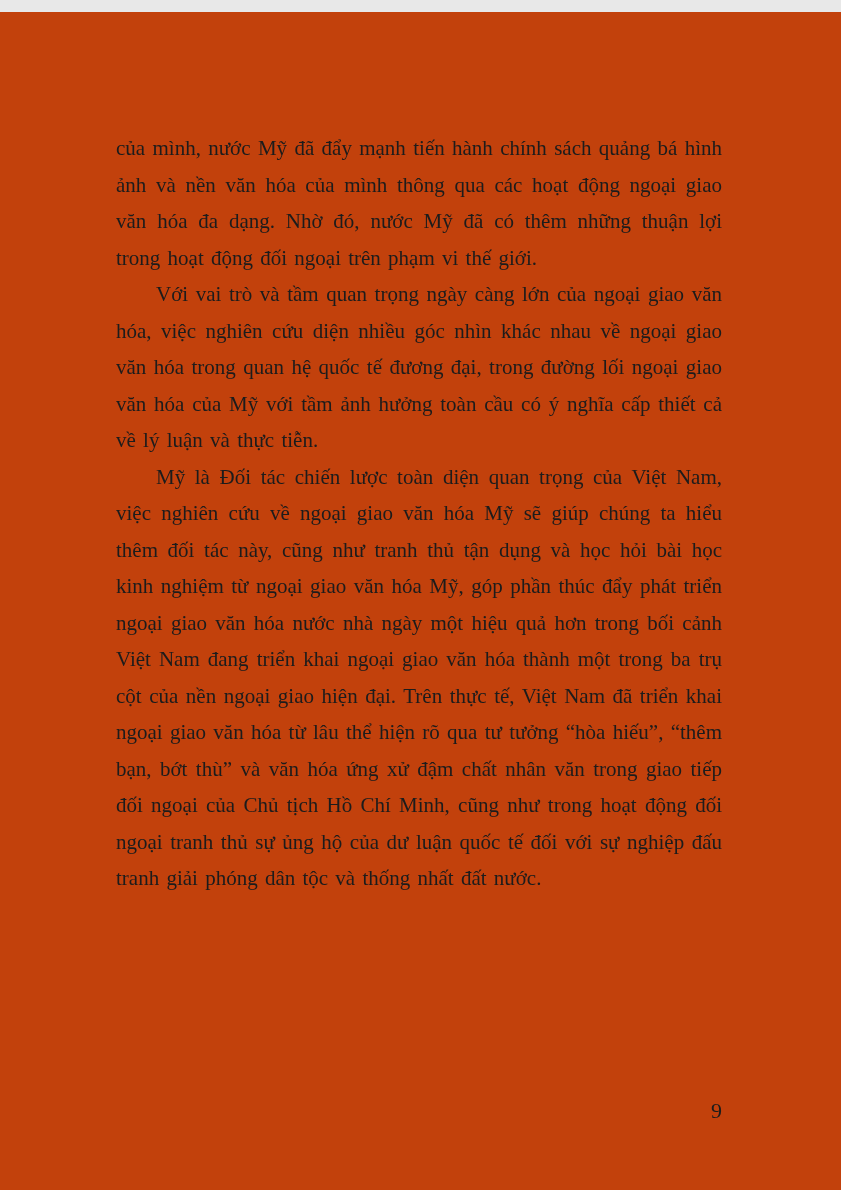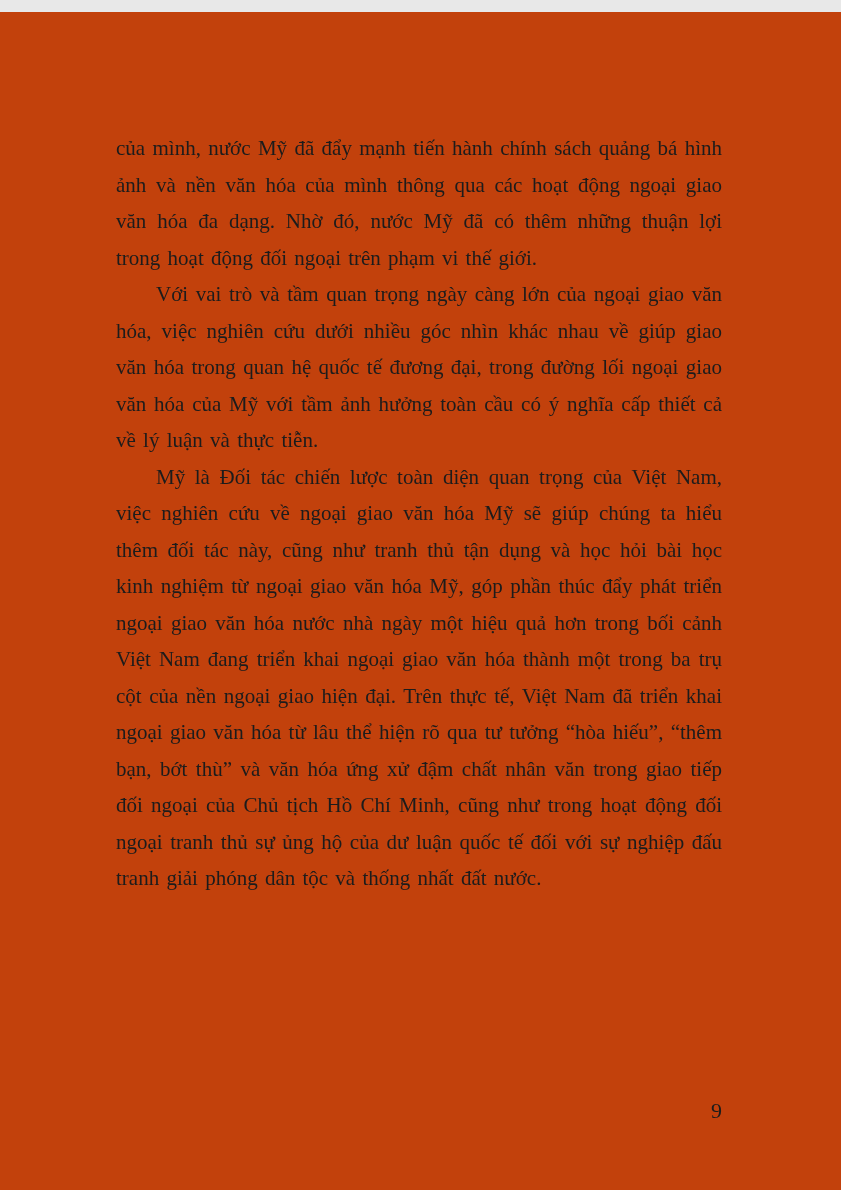--- a/index.html
+++ b/index.html
@@ -47,17 +47,17 @@
     font-size: 22px;
     color: #1c1c1c;
   }
 </style>
 </head>
 <body>
 
 <div class="page">
   <div class="text-block">
     <p class="no-indent">của mình, nước Mỹ đã đẩy mạnh tiến hành chính sách quảng bá hình ảnh và nền văn hóa của mình thông qua các hoạt động ngoại giao văn hóa đa dạng. Nhờ đó, nước Mỹ đã có thêm những thuận lợi trong hoạt động đối ngoại trên phạm vi thế giới.</p>
-    <p>Với vai trò và tầm quan trọng ngày càng lớn của ngoại giao văn hóa, việc nghiên cứu dưới nhiều góc nhìn khác nhau về giúp giao văn hóa trong quan hệ quốc tế đương đại, trong đường lối ngoại giao văn hóa của Mỹ với tầm ảnh hưởng toàn cầu có ý nghĩa cấp thiết cả về lý luận và thực tiễn.</p>
+    <p>Với vai trò và tầm quan trọng ngày càng lớn của ngoại giao văn hóa, việc nghiên cứu diện nhiều góc nhìn khác nhau về ngoại giao văn hóa trong quan hệ quốc tế đương đại, trong đường lối ngoại giao văn hóa của Mỹ với tầm ảnh hưởng toàn cầu có ý nghĩa cấp thiết cả về lý luận và thực tiễn.</p>
     <p>Mỹ là Đối tác chiến lược toàn diện quan trọng của Việt Nam, việc nghiên cứu về ngoại giao văn hóa Mỹ sẽ giúp chúng ta hiểu thêm đối tác này, cũng như tranh thủ tận dụng và học hỏi bài học kinh nghiệm từ ngoại giao văn hóa Mỹ, góp phần thúc đẩy phát triển ngoại giao văn hóa nước nhà ngày một hiệu quả hơn trong bối cảnh Việt Nam đang triển khai ngoại giao văn hóa thành một trong ba trụ cột của nền ngoại giao hiện đại. Trên thực tế, Việt Nam đã triển khai ngoại giao văn hóa từ lâu thể hiện rõ qua tư tưởng “hòa hiếu”, “thêm bạn, bớt thù” và văn hóa ứng xử đậm chất nhân văn trong giao tiếp đối ngoại của Chủ tịch Hồ Chí Minh, cũng như trong hoạt động đối ngoại tranh thủ sự ủng hộ của dư luận quốc tế đối với sự nghiệp đấu tranh giải phóng dân tộc và thống nhất đất nước.</p>
   </div>
   <div class="page-number">9</div>
 </div>
 
 </body></html>

